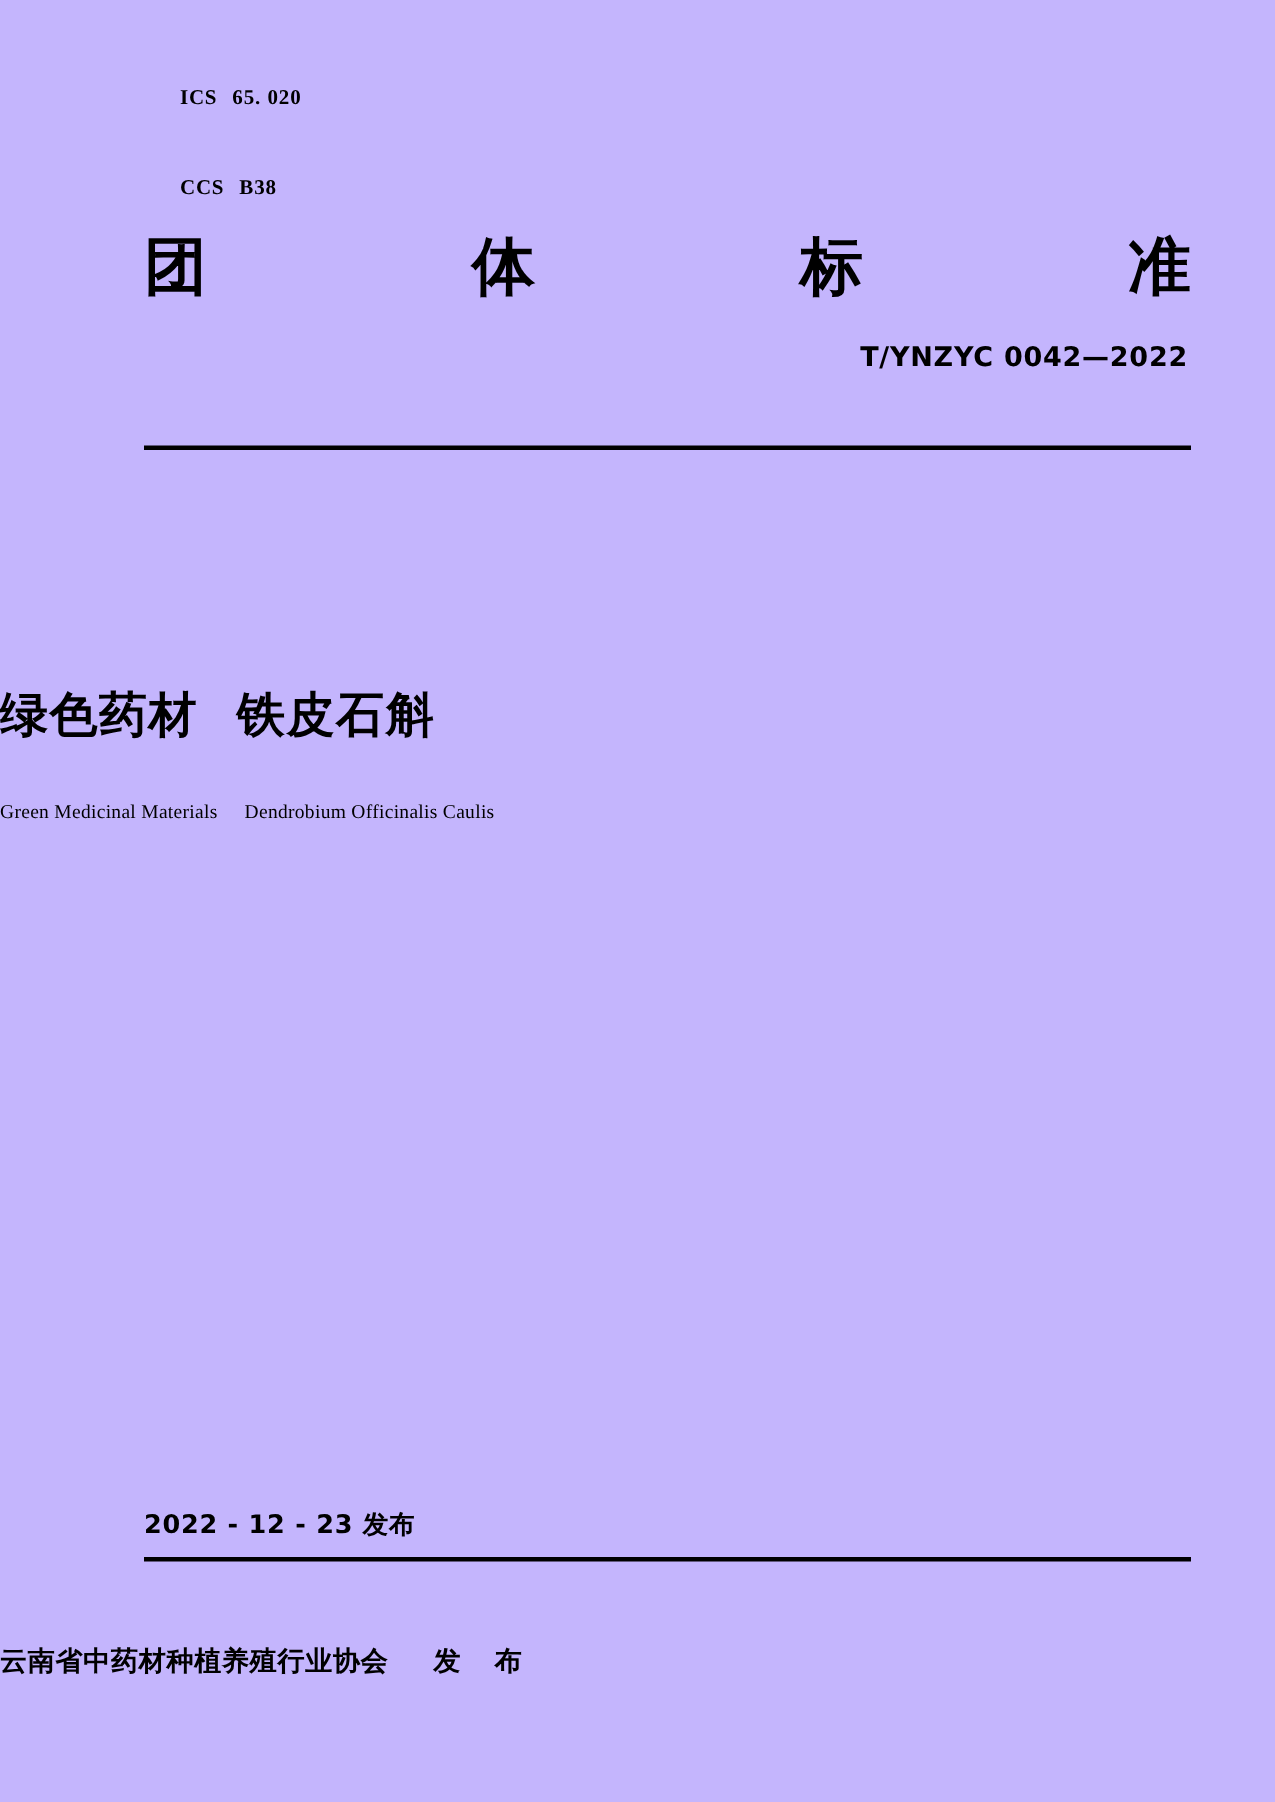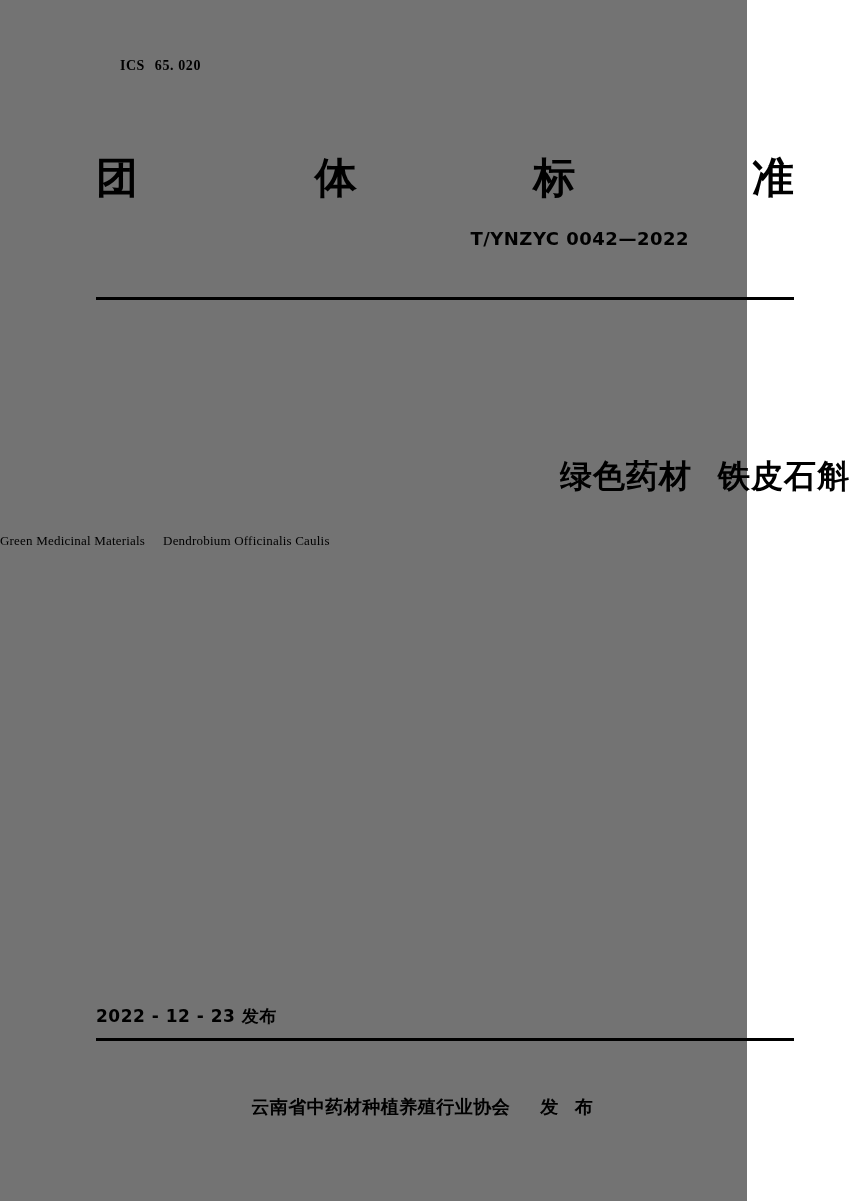--- a/index.html
+++ b/index.html
@@ -12,23 +12,23 @@
     height: 1201px;
     position: relative;
     font-family: "Liberation Serif", serif;
     color: #000000;
     overflow: hidden;
   }
   .page {
     position: absolute;
     left: 0;
     top: 0;
-    width: 747px;
+    width: 850px;
     height: 1201px;
-    background: #737373;
+    background: #c4b5fd;
   }
 
   
   .code-block {
     position: absolute;
     left: 96px;
     top: 36px;
     font-family: "Liberation Serif", serif;
     font-size: 14px;
     line-height: 20px;
@@ -91,21 +91,21 @@
     height: 3px;
     background: #000000;
   }
 
   
   .doc-title {
     position: absolute;
     left: 0;
     top: 455px;
     width: 850px;
-    text-align: right;
+    text-align: left;
     font-family: "DejaVu Sans", sans-serif;
     font-weight: 700;
     font-size: 32px;
     letter-spacing: 1px;
   }
   .doc-title .gap {
     display: inline-block;
     width: 26px;
   }
   .doc-subtitle {
@@ -142,42 +142,44 @@
     height: 3px;
     background: #000000;
   }
 
   
   .issuer {
     position: absolute;
     left: 0;
     top: 1095px;
     width: 850px;
-    text-align: center;
-    font-family: Liberation Serif, serif;
+    font-family: Liberation Mono, monospace;
     font-weight: 700;
     font-size: 18px;
     letter-spacing: 0.5px;
   }
   .issuer .gap {
     display: inline-block;
     width: 30px;
   }
   .issuer .pub {
     letter-spacing: 6px;
   }
 </style>
 </head>
 <body>
 
 <div class="page">
 
   <div class="code-block">
     <div class="code-row">
       <span class="code-label">ICS</span><span class="code-val">65. 020</span>
+    </div>
+    <div class="code-row">
+      <span class="code-label">CCS</span><span class="code-val">B38</span>
     </div>
   </div>
 
   <div class="std-title">
     <span>团</span>
     <span>体</span>
     <span>标</span>
     <span>准</span>
   </div>
 

